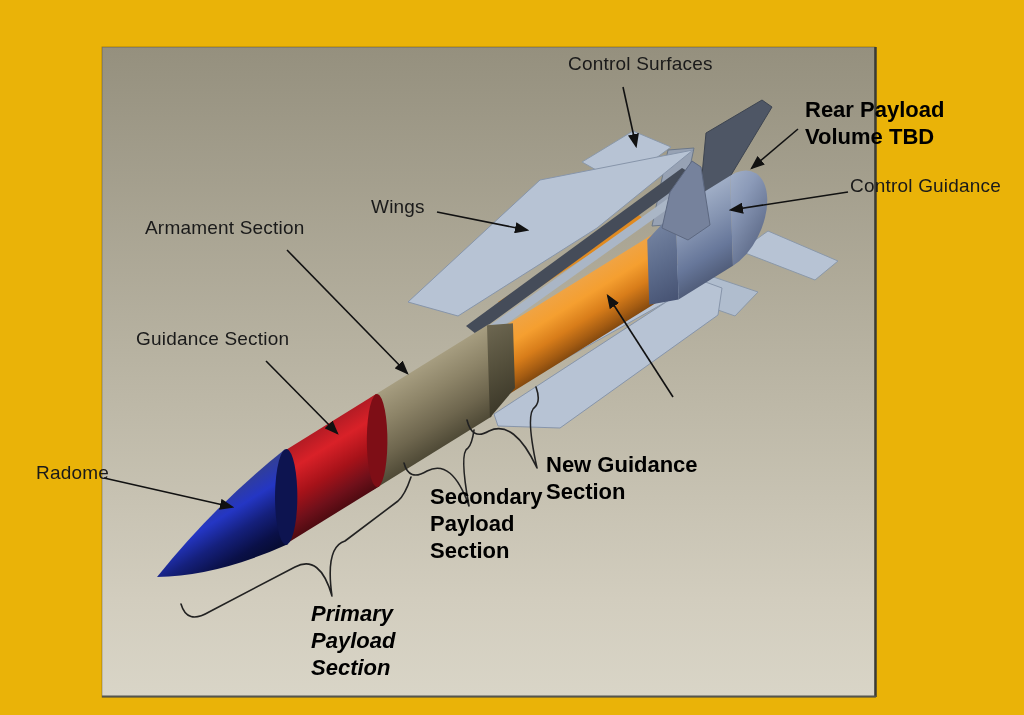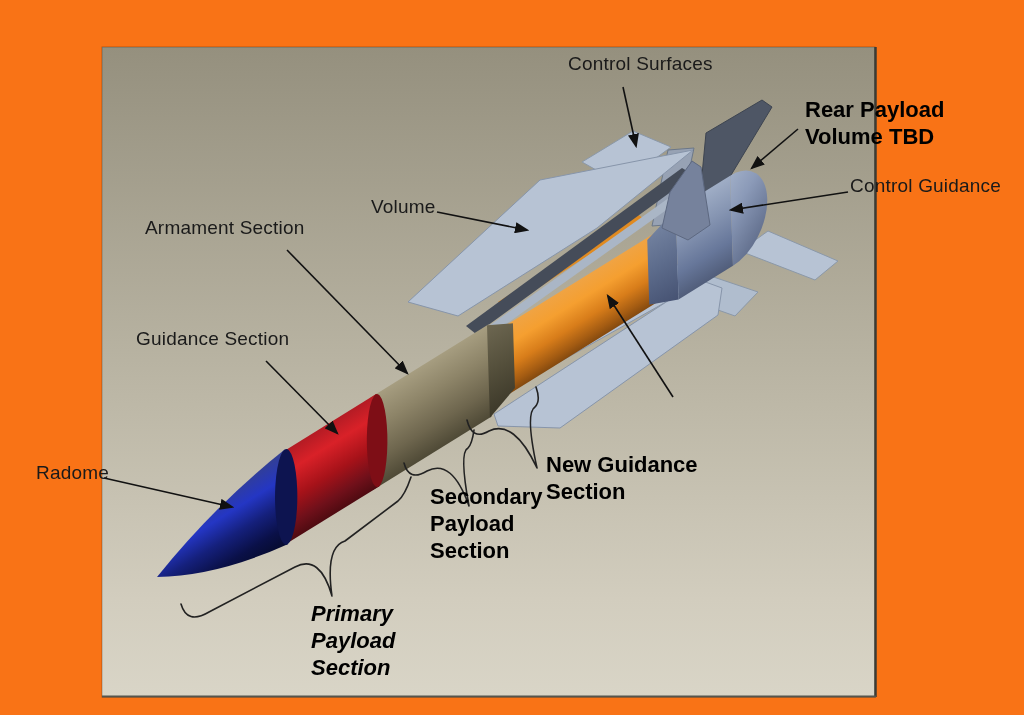--- a/index.html
+++ b/index.html
@@ -1,17 +1,17 @@
 <!DOCTYPE html>
 <html><head>
 <meta charset="utf-8">
 <style>
   html,body{margin:0;padding:0;background:#ffffff;}
   #canvas{position:relative;width:1024px;height:715px;overflow:hidden;
-          font-family:"Liberation Sans",sans-serif;background:#f97316;}
+          font-family:"Liberation Sans",sans-serif;background:#eab308;}
   #scene{position:absolute;left:0;top:0;}
   .lbl{position:absolute;font-size:19px;color:#1a1a1a;white-space:nowrap;letter-spacing:.2px;}
   .lbl-b{position:absolute;font-weight:bold;font-size:22px;line-height:1.22;color:#000;}
 </style>
 </head>
 <body>
 
 <div id="canvas">
 
 <svg id="scene" width="1024" height="715" viewBox="0 0 1024 715">
@@ -124,21 +124,21 @@
   <g stroke="#222" stroke-width="1.6" fill="none" stroke-linecap="round" stroke-linejoin="round">
     <path d="M 181,604 Q 187,625 209,612 L 295,567 Q 320,554 332,596 Q 325,547 345,541 L 398,501 Q 405,495 411,477"></path>
     <path d="M 404,463 Q 409,482 427,471 Q 452,458 469,506 Q 459,452 468,448 Q 472,444 474,430"></path>
     <path d="M 467,420 Q 472,441 489,431 Q 514,419 537,468 Q 525,413 535,407 Q 541,401 536,387"></path>
   </g>
 </svg>
 
 <div class="lbl" style="left:568px;top:53px;">Control Surfaces</div>
 <div class="lbl-b" style="left:805px;top:97px;width:160px;">Rear Payload Volume TBD</div>
 <div class="lbl" style="left:850px;top:175px;">Control Guidance</div>
-<div class="lbl" style="left:371px;top:196px;">Volume</div>
+<div class="lbl" style="left:371px;top:196px;">Wings</div>
 <div class="lbl" style="left:136px;top:328px;">Guidance Section</div>
 <div class="lbl" style="left:145px;top:217px;">Armament Section</div>
 <div class="lbl" style="left:36px;top:462px;">Radome</div>
 <div class="lbl-b" style="left:546px;top:452px;width:175px;">New Guidance Section</div>
 <div class="lbl-b" style="left:430px;top:484px;width:128px;">Secondary Payload Section</div>
 <div class="lbl-b" style="left:311px;top:601px;width:108px;font-style:italic;">Primary Payload Section</div>
 
 </div>
 
 </body></html>

